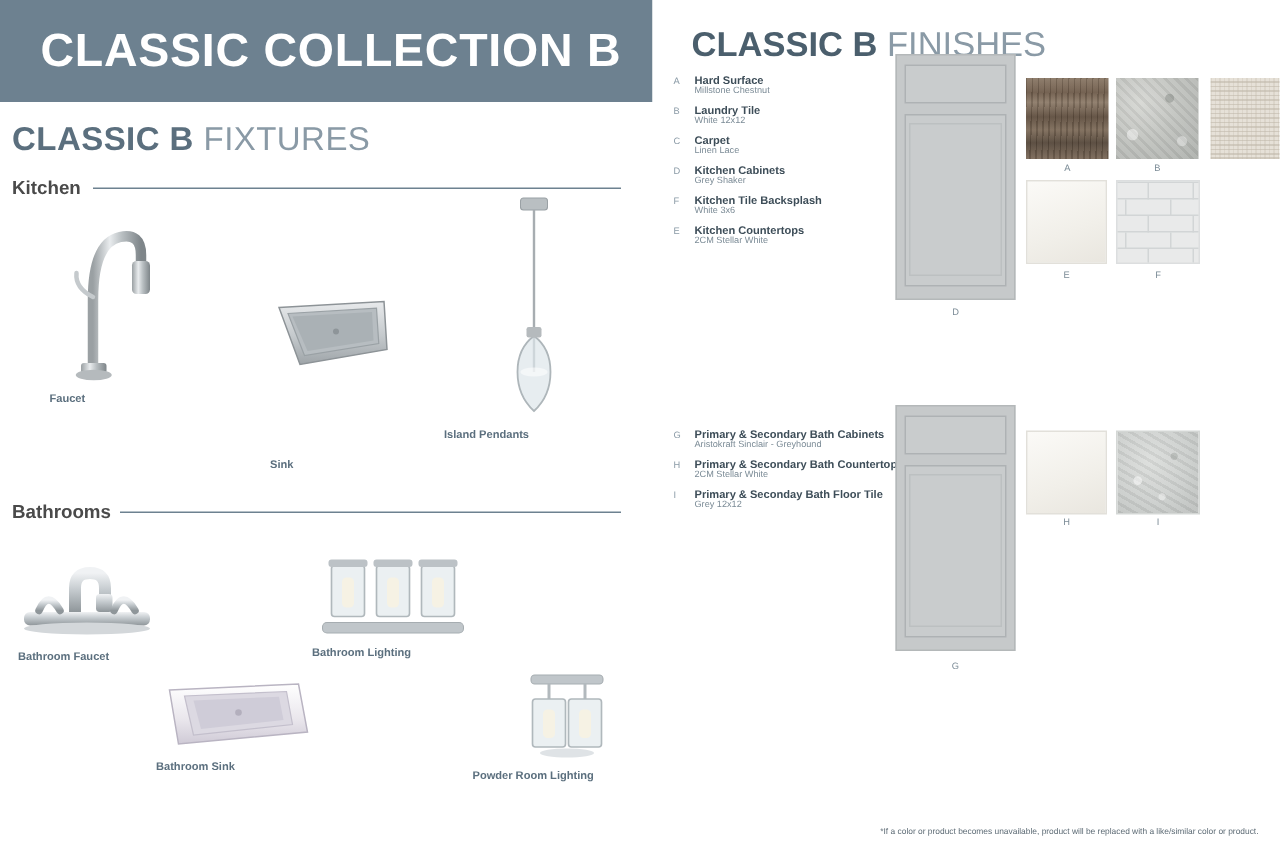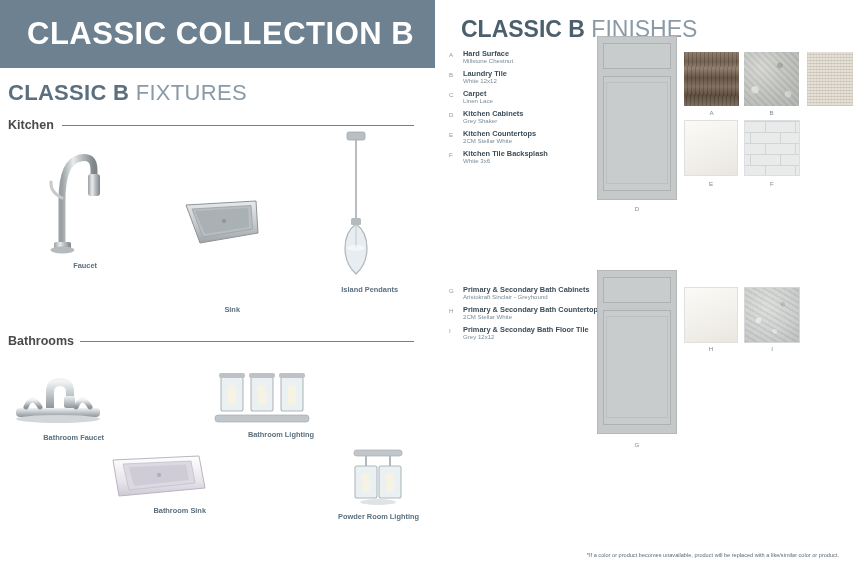--- a/index.html
+++ b/index.html
@@ -66,21 +66,21 @@
   .section-rule {
     position: absolute;
     height: 1px;
     background: #6d8190;
   }
   .item-caption {
     position: absolute;
     font-size: 7.4px;
     color: #5b6f7e;
     font-weight: bold;
-    text-align: right;
+    text-align: left;
     white-space: nowrap;
   }
 
   
   .right-col {
     position: absolute;
     left: 435px; top: 0;
     width: 418px; height: 569px;
     background: #ffffff;
   }
@@ -404,28 +404,28 @@
         <span class="legend-letter">C</span>
         <span class="legend-main">Carpet</span>
         <span class="legend-sub">Linen Lace</span>
       </div>
       <div class="legend-row">
         <span class="legend-letter">D</span>
         <span class="legend-main">Kitchen Cabinets</span>
         <span class="legend-sub">Grey Shaker</span>
       </div>
       <div class="legend-row">
+        <span class="legend-letter">F</span>
+        <span class="legend-main">Kitchen Tile Backsplash</span>
+        <span class="legend-sub">White  3x6</span>
+      </div>
+      <div class="legend-row">
         <span class="legend-letter">E</span>
         <span class="legend-main">Kitchen Countertops</span>
         <span class="legend-sub">2CM Stellar White</span>
-      </div>
-      <div class="legend-row">
-        <span class="legend-letter">F</span>
-        <span class="legend-main">Kitchen Tile Backsplash</span>
-        <span class="legend-sub">White  3x6</span>
       </div>
     </div>
 
     <div class="legend" style="top:284px; width:180px;">
       <div class="legend-row">
         <span class="legend-letter">G</span>
         <span class="legend-main">Primary &amp; Secondary Bath Cabinets</span>
         <span class="legend-sub">Aristokraft Sinclair  -  Greyhound</span>
       </div>
       <div class="legend-row">

